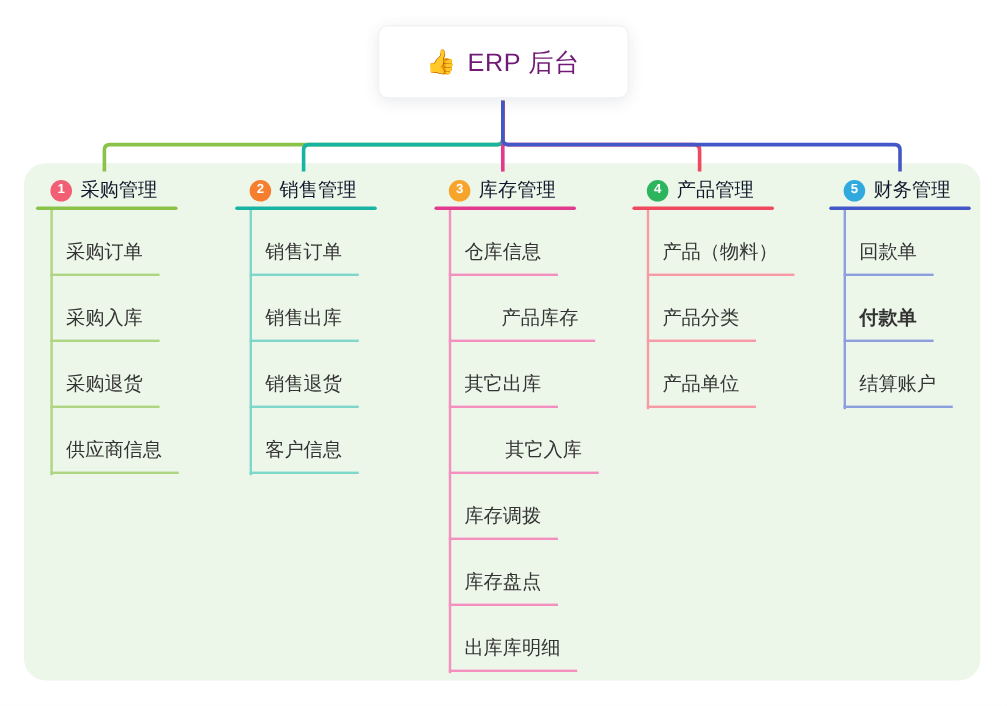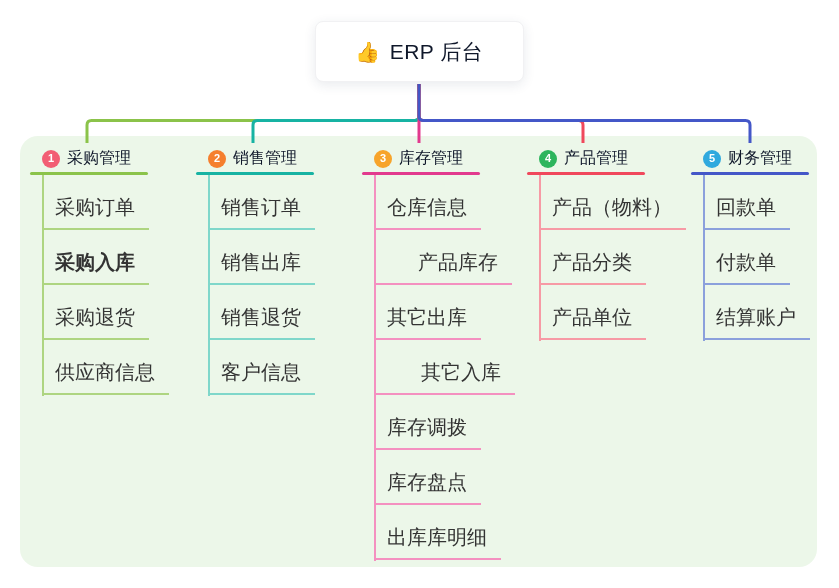--- a/index.html
+++ b/index.html
@@ -16,37 +16,37 @@
   }
   .connectors{position:absolute;left:0;top:0;z-index:1;pointer-events:none;}
   .root-node{
     position:absolute;left:315px;top:21px;width:209px;height:61px;
     background:#ffffff;border:1px solid #f1f1f3;border-radius:8px;
     box-shadow:0 3px 12px rgba(40,60,90,.10);
     display:flex;align-items:center;justify-content:center;gap:9px;
     z-index:2;cursor:pointer;box-sizing:border-box;
   }
   .root-emoji{font-size:20px;line-height:1;}
-  .root-title{font-size:21px;font-weight:500;color:#0f172a;letter-spacing:.5px;}
+  .root-title{font-size:21px;font-weight:500;color:#701a75;letter-spacing:.5px;}
   .branch{position:absolute;top:145px;width:150px;z-index:2;}
   .branch-header{height:27px;display:flex;align-items:center;gap:7px;padding-left:12px;cursor:pointer;}
   .badge{
     width:18px;height:18px;border-radius:50%;flex:0 0 18px;
     display:flex;align-items:center;justify-content:center;
     color:#ffffff;font-size:11px;font-weight:bold;line-height:1;
   }
   .branch-label{font-size:16px;font-weight:500;color:#0f172a;white-space:nowrap;}
   .branch-underline{height:3px;width:118px;border-radius:2px;}
   .children{position:relative;}
   .vline{position:absolute;left:12px;top:0;width:2px;}
   .child-row{height:55px;display:flex;align-items:flex-end;margin-left:12px;}
   .child-label{
     display:inline-block;padding:0 14px 7px 13px;
     border-bottom:2px solid transparent;
-    font-size:20px;color:#333333;white-space:nowrap;cursor:pointer;text-align:right;
+    font-size:16px;color:#333333;white-space:nowrap;cursor:pointer;text-align:right;
   }
 </style>
 </head>
 <body>
 
 <div class="canvas">
 
   <div class="panel" style="background: rgb(236, 247, 233);"></div>
 
   <svg class="connectors" width="839" height="588" viewBox="0 0 839 588">
@@ -67,21 +67,21 @@
       <span class="badge" style="background: rgb(242, 94, 116);">1</span>
       <span class="branch-label">采购管理</span>
     </div>
     <div class="branch-underline" style="background: rgb(139, 195, 74);"></div>
     <div class="children">
       <div class="vline" style="height: 221px; background: rgb(174, 213, 129);"></div>
       <div class="child-row">
         <span class="child-label" style="border-bottom-color: rgb(174, 213, 129);">采购订单</span>
       </div>
       <div class="child-row">
-        <span class="child-label" style="border-bottom-color: rgb(174, 213, 129); font-weight: bold;">采购入库</span>
+        <span class="child-label" style="border-bottom-color: rgb(174, 213, 129);">采购入库</span>
       </div>
       <div class="child-row">
         <span class="child-label" style="border-bottom-color: rgb(174, 213, 129);">采购退货</span>
       </div>
       <div class="child-row">
         <span class="child-label" style="border-bottom-color: rgb(174, 213, 129);">供应商信息</span>
       </div>
     </div>
   </div>
 
@@ -165,21 +165,21 @@
       <span class="badge" style="background: rgb(48, 169, 222);">5</span>
       <span class="branch-label">财务管理</span>
     </div>
     <div class="branch-underline" style="background: rgb(68, 87, 200);"></div>
     <div class="children">
       <div class="vline" style="height: 166px; background: rgb(139, 160, 220);"></div>
       <div class="child-row">
         <span class="child-label" style="border-bottom-color: rgb(139, 160, 220);">回款单</span>
       </div>
       <div class="child-row">
-        <span class="child-label" style="border-bottom-color: rgb(139, 160, 220);">付款单</span>
+        <span class="child-label" style="border-bottom-color: rgb(139, 160, 220); font-weight: bold;">付款单</span>
       </div>
       <div class="child-row">
         <span class="child-label" style="border-bottom-color: rgb(139, 160, 220);">结算账户</span>
       </div>
     </div>
   </div>
 
 </div>
 
 </body></html>

